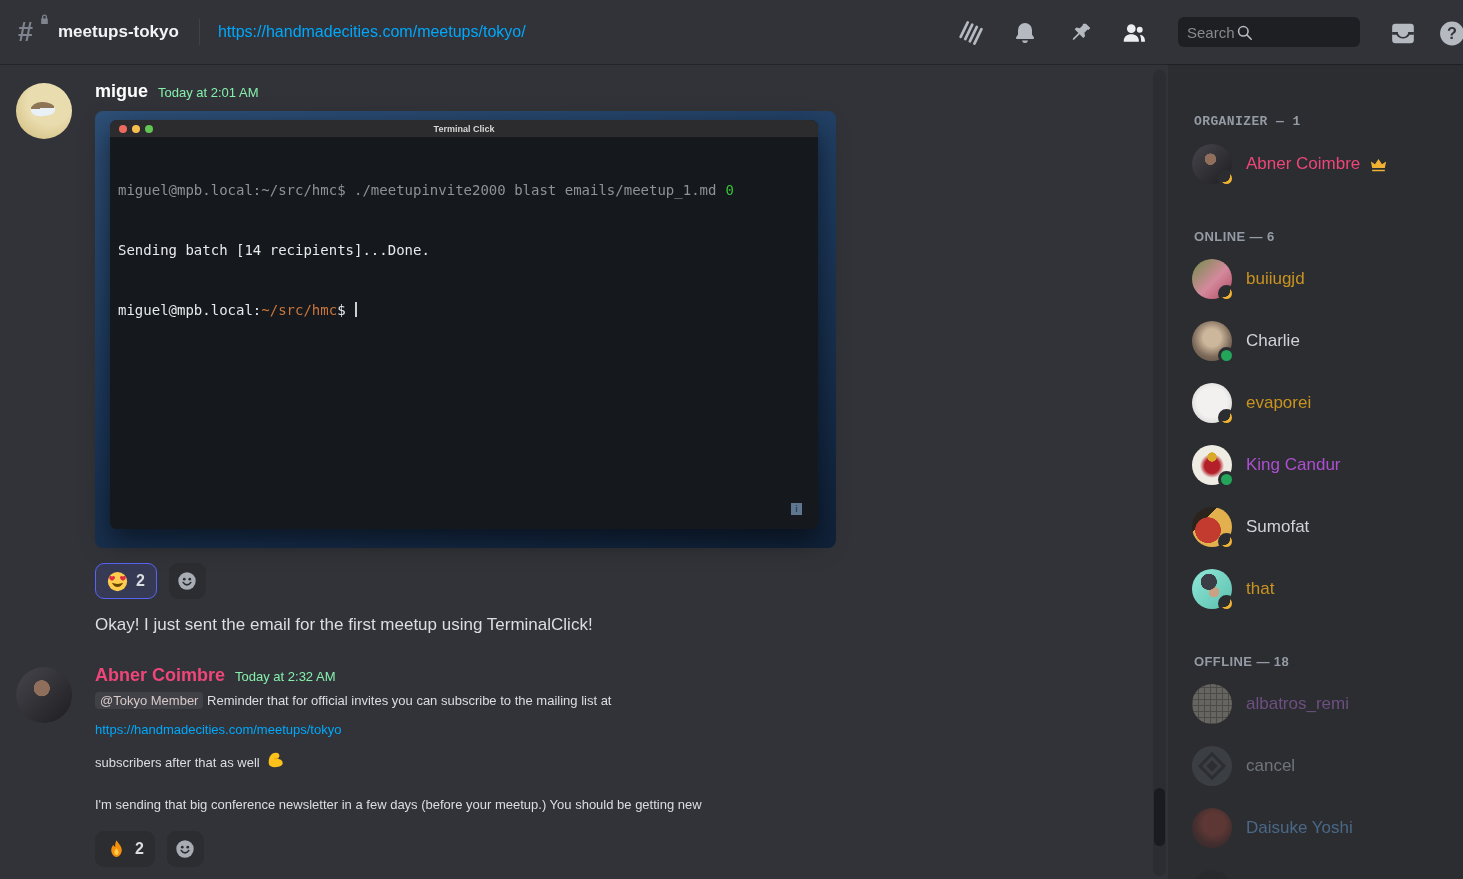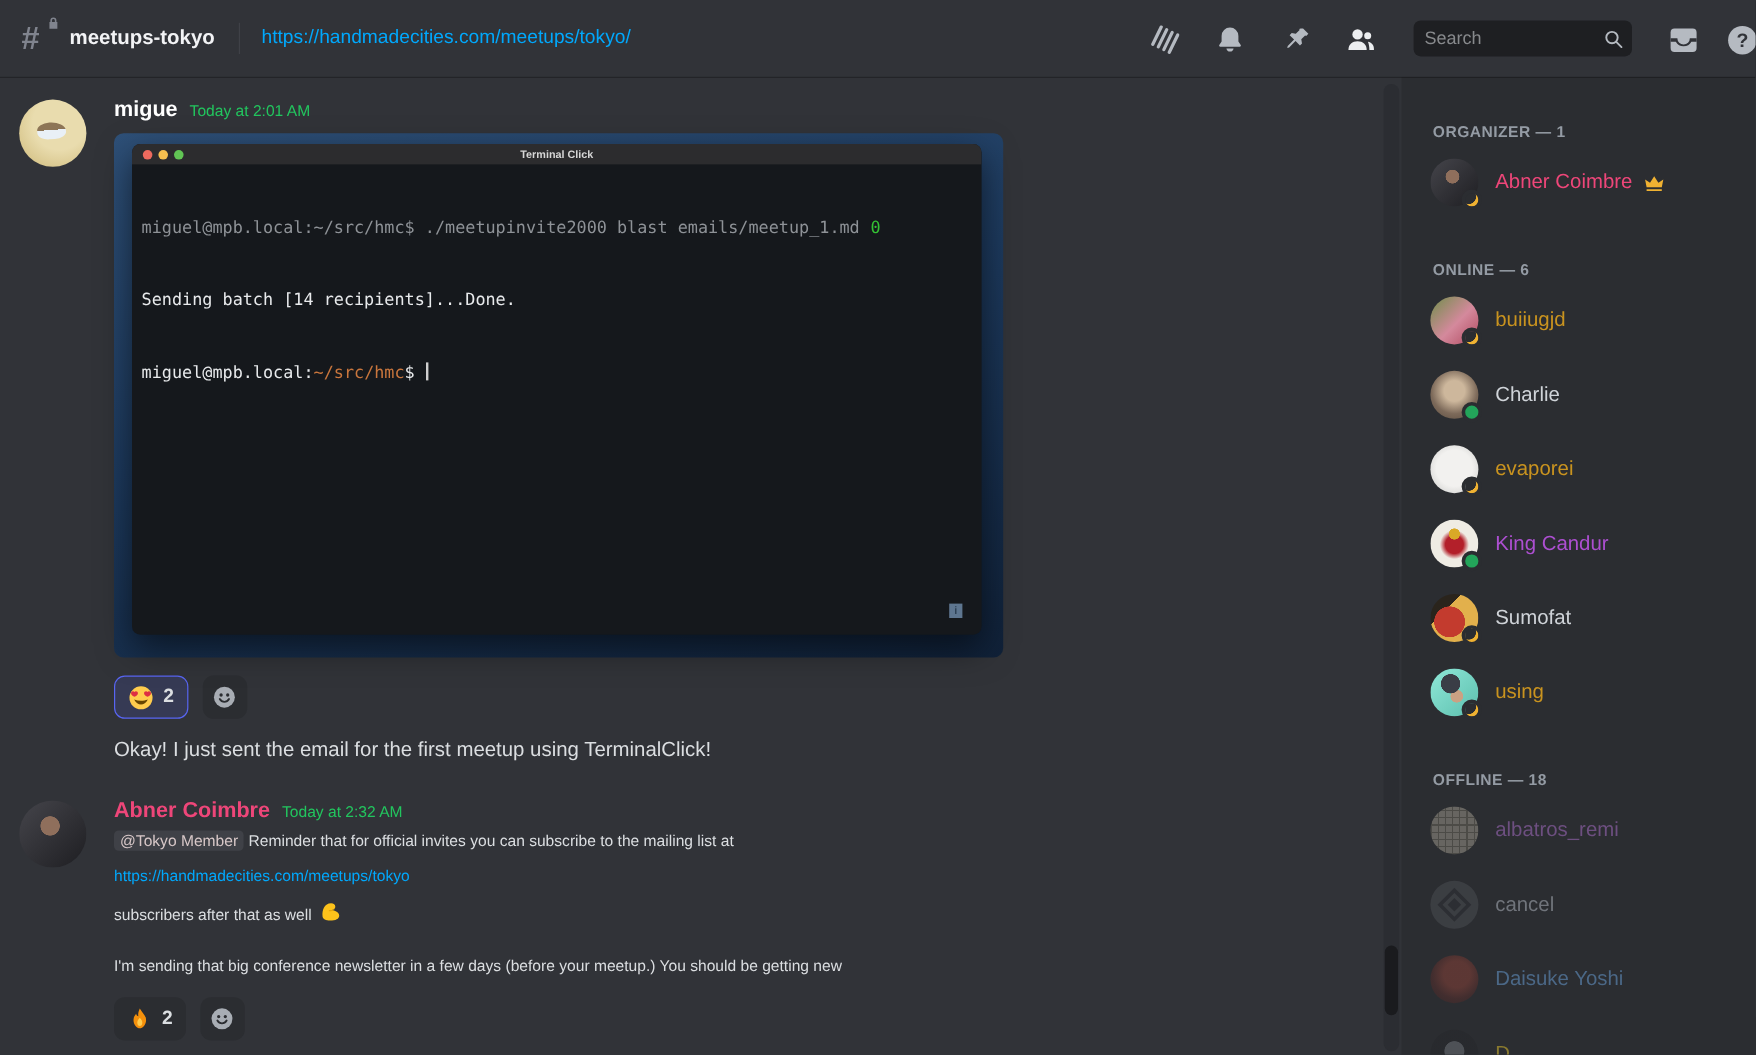--- a/index.html
+++ b/index.html
@@ -20,21 +20,21 @@
   .ch-icon { position:relative; width:30px; height:32px; color:#80848e; flex:none; margin-right:10px; }
   .ch-icon .hash { font-size:27px; font-weight:600; line-height:32px; }
   .ch-icon svg.lock { position:absolute; right:-2px; top:-2px; }
   .ch-name { color:#f2f3f5; font-weight:700; font-size:17px; }
   .tb-divider { width:1px; height:26px; background:#3f4147; margin:0 18px 0 20px; }
   .topic { color:#00a8fc; font-size:16px; font-weight:500; text-decoration:none; cursor:pointer; }
   .tb-btn { position:absolute; top:20px; width:26px; height:26px; display:flex; align-items:center; justify-content:center; cursor:pointer; }
   .tb-search {
     position:absolute; left:1178px; top:17px; width:182px; height:30px;
     background:#1e1f22; border-radius:6px; display:flex; align-items:center;
-    justify-content:space-between; padding:0 6px 0 9px; cursor:text;
+    padding:0 6px 0 9px; cursor:text;
   }
   .tb-search .ph { color:#87898c; font-size:15px; }
 
   
   .scroll-track {
     position:absolute; left:1153px; top:70px; width:13px; height:806px;
     background:#2b2d32; border-radius:7px;
   }
   .scroll-thumb {
     position:absolute; left:1154px; top:788px; width:11px; height:58px;
@@ -43,21 +43,21 @@
 
   
   .members {
     position:absolute; right:0; top:64px; width:295px; height:815px;
     background:#2b2d31; padding:0 8px 0 16px; overflow:hidden;
   }
   .sec-title {
     color:#949ba4; font-size:13px; font-weight:700; letter-spacing:.4px;
     margin:34px 0 4px 10px;
   }
-  .sec-title.first { margin-top:38px; }
+  .sec-title.first { margin-top:50px;font-family:Liberation Mono, monospace; }
   .m-row { display:flex; align-items:center; height:62px; padding-left:8px; border-radius:4px; cursor:pointer; }
   .m-av {
     position:relative; width:40px; height:40px; border-radius:50%;
     margin-right:14px; flex:none; background:#555;
   }
   .m-row.off .m-av { opacity:.35; }
   .m-name { font-size:17px; font-weight:500; white-space:nowrap; }
   .status { position:absolute; right:-3px; bottom:-3px; width:17px; height:17px; border-radius:50%; border:3px solid #2b2d31; }
   .status.online { background:#23a55a; }
   .status.idle { background:radial-gradient(circle at 27% 27%, #2b2d31 0 51%, #f0b232 55%); }
@@ -82,21 +82,21 @@
   .av-dpart   { background:radial-gradient(circle at 50% 45%, #8f949b 0 27%, #232428 29%); }
 
   
   .chat { position:absolute; left:0; top:64px; width:1150px; height:815px; overflow:hidden; }
   .msg { position:relative; padding-left:95px; }
   .msg-av { position:absolute; left:16px; top:2px; width:56px; height:56px; border-radius:50%; cursor:pointer; }
   .msg1 { margin-top:17px; }
   .msg2 { margin-top:30px; }
   .msg-head { display:flex; align-items:baseline; gap:10px; }
   .author { font-size:18px; font-weight:600; cursor:pointer; }
-  .tstamp { font-size:13px; color:#22c55e; }
+  .tstamp { font-size:13px; color:#86efac; }
 
   
   .embed {
     margin-top:9px; width:741px; height:437px; border-radius:8px;
     background:linear-gradient(165deg,#2e5078 0%, #1d3a5e 45%, #102138 100%);
     padding:9px 18px 29px 15px; cursor:pointer;
   }
   .term {
     width:708px; height:409px; background:#15181c; border-radius:7px;
     box-shadow:0 10px 28px rgba(0,0,0,.55); overflow:hidden; position:relative;
@@ -345,21 +345,21 @@
   <div class="m-row">
     <div class="m-av av-sumofat">
         <span class="status idle"></span>
       </div>
     <span class="m-name" style="color: rgb(207, 211, 216);">Sumofat</span>
   </div>
   <div class="m-row">
     <div class="m-av av-yush">
         <span class="status idle"></span>
       </div>
-    <span class="m-name" style="color: rgb(201, 147, 31);">using</span>
+    <span class="m-name" style="color: rgb(201, 147, 31);">that</span>
   </div>
 
   <div class="sec-title">OFFLINE — 18</div>
   <div class="m-row off">
     <div class="m-av av-albatros"></div>
     <span class="m-name" style="color: rgb(109, 79, 128);">albatros_remi</span>
   </div>
   <div class="m-row off">
     <div class="m-av av-cancel"></div>
     <span class="m-name" style="color: rgb(112, 116, 123);">cancel</span>

